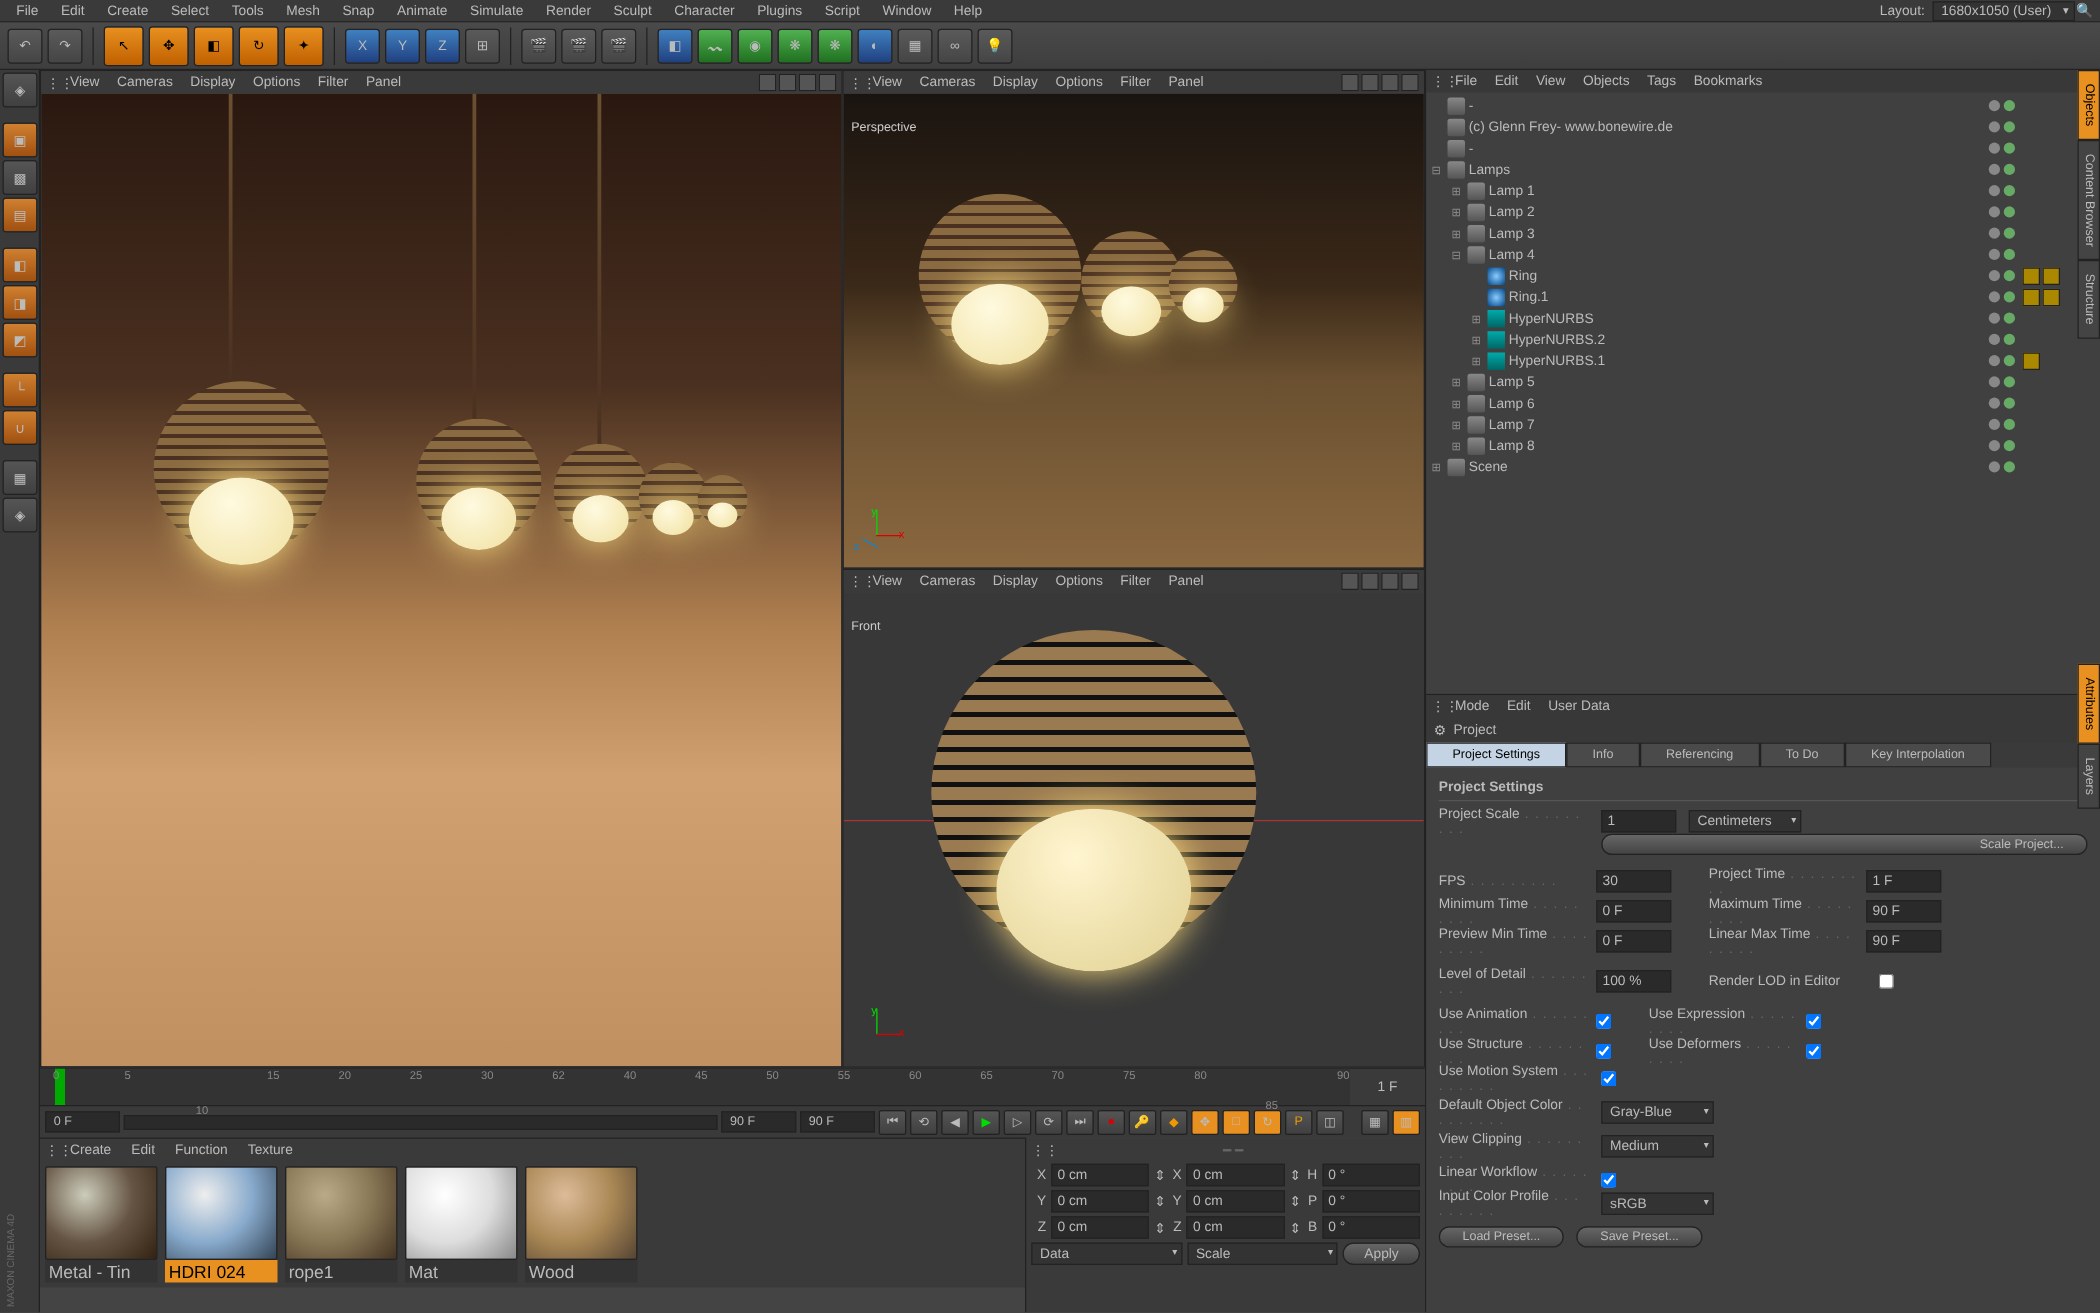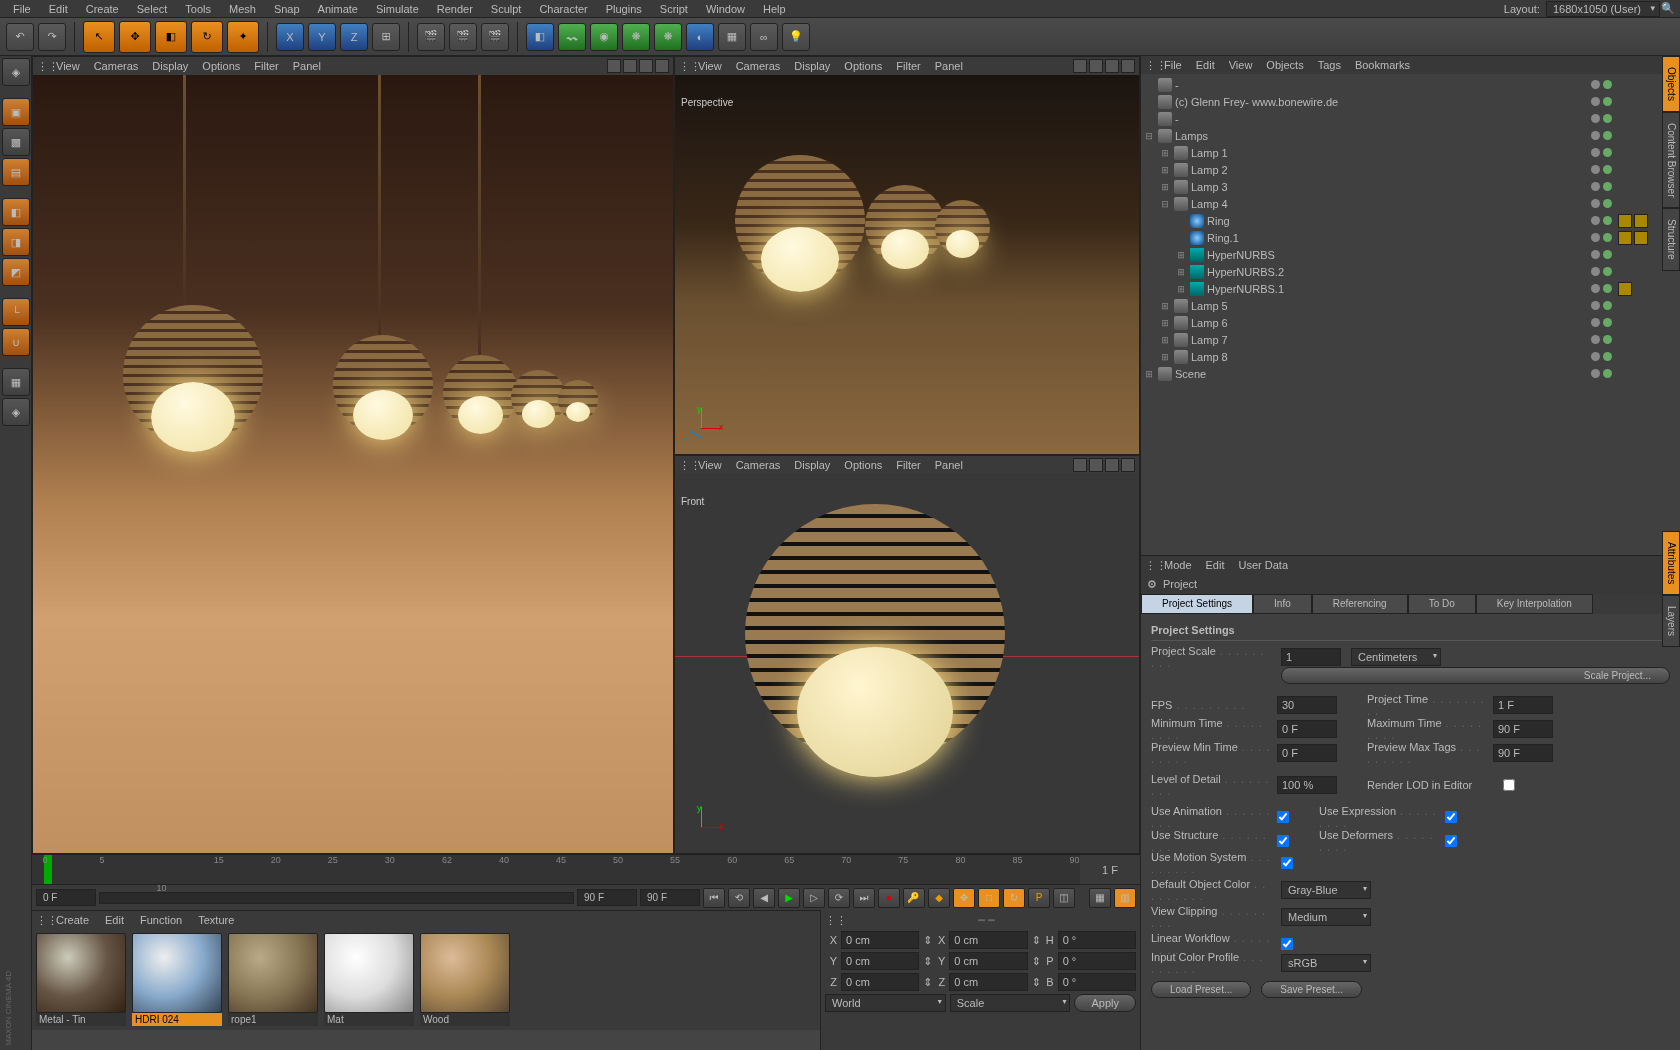--- a/index.html
+++ b/index.html
@@ -45,21 +45,21 @@
 .pfield{background:#2a2a2a;border:1px solid #222;padding:2px 6px;width:60px;font-size:10px}
 .pbtn{width:22px;height:20px;background:linear-gradient(#555,#404040);border:1px solid #222;border-radius:2px;display:flex;align-items:center;justify-content:center;cursor:pointer;font-size:10px}
 .pbtn.play{color:#0d0}
 .pbtn.rec{color:#d00}
 .materials{height:120px;background:#3a3a3a;border-top:1px solid #222;display:flex;flex-direction:column}
 .mat-menu{height:18px;display:flex;align-items:center;padding:0 4px;font-size:10px}
 .mat-menu .item{padding:0 8px;cursor:pointer}
 .mat-row{flex:1;display:flex;gap:6px;padding:4px}
 .mat-item{width:90px;display:flex;flex-direction:column;cursor:pointer}
 .mat-ball{flex:1;background:radial-gradient(circle at 35% 30%,#ddd,#555,#222);border:1px solid #222;border-radius:2px}
-.mat-label{font-size:10px;padding:1px 3px;background:#333}
+.mat-label{font-size:14px;padding:1px 3px;background:#333}
 .mat-label.sel{background:#e89020;color:#000}
 .coords{width:320px;background:#3a3a3a;border-left:1px solid #222;padding:4px;display:flex;flex-direction:column;gap:3px;font-size:10px}
 .crow{display:flex;gap:4px;align-items:center}
 .clbl{width:12px;text-align:right}
 .cfield{flex:1;background:#2a2a2a;border:1px solid #222;padding:2px 4px}
 .cdd{background:#333;border:1px solid #222;padding:2px 14px 2px 6px;position:relative;flex:1}
 .cdd:after{content:"▾";position:absolute;right:3px;top:2px;font-size:8px}
 .cbtn{background:linear-gradient(#666,#444);border:1px solid #222;border-radius:10px;padding:2px 16px;cursor:pointer}
 .rightpanel{width:540px;background:#3a3a3a;border-left:1px solid #222;display:flex;flex-direction:column}
 .rtabs{position:absolute;right:0;top:56px;width:18px;display:flex;flex-direction:column}
@@ -321,21 +321,21 @@
           <span class="tl-tick" style="left: 39.1111%;">62</span>
           <span class="tl-tick" style="left: 44.5556%;">40</span>
           <span class="tl-tick" style="left: 50%;">45</span>
           <span class="tl-tick" style="left: 55.4444%;">50</span>
           <span class="tl-tick" style="left: 60.8889%;">55</span>
           <span class="tl-tick" style="left: 66.3333%;">60</span>
           <span class="tl-tick" style="left: 71.7778%;">65</span>
           <span class="tl-tick" style="left: 77.2222%;">70</span>
           <span class="tl-tick" style="left: 82.6667%;">75</span>
           <span class="tl-tick" style="left: 88.1111%;">80</span>
-          <span class="tl-tick" style="left: 93.5556%;">85</span>
+          <span class="tl-tick" style="left: 93.5556%; margin-top: 24px;">85</span>
           <span class="tl-tick" style="left: 99%;">90</span>
         </div>
       <div style="width:60px;text-align:center">1 F</div>
     </div>
 
     <div class="playback">
       <div class="pfield">0 F</div>
       <div style="flex:1;height:12px;background:#2a2a2a;border:1px solid #222"></div>
       <div class="pfield">90 F</div>
       <div class="pfield">90 F</div>
@@ -420,21 +420,21 @@
             <span class="clbl">Z</span>
             <span class="cfield">0 cm</span>
             <span style="width:6px">⇕</span>
             <span class="clbl">Z</span>
             <span class="cfield">0 cm</span>
             <span style="width:6px">⇕</span>
             <span class="clbl">B</span>
             <span class="cfield">0 °</span>
           </div>
         <div class="crow">
-            <span class="cdd">World</span>
+            <span class="cdd">Data</span>
             <span class="cdd">Scale</span>
             <span class="cbtn">Apply</span>
           </div>
       </div>
     </div>
   </div>
 
   <div class="rightpanel">
 
     <div class="objpanel">
@@ -719,21 +719,21 @@
               <span class="albl">Maximum Time</span>
               <span class="afield">90 F</span>
             </div>
         </div>
         <div class="arow2">
           <div>
               <span class="albl">Preview Min Time</span>
               <span class="afield">0 F</span>
             </div>
           <div>
-              <span class="albl">Preview Max Tags</span>
+              <span class="albl">Linear Max Time</span>
               <span class="afield">90 F</span>
             </div>
         </div>
         <div style="height:8px"></div>
         <div class="arow2">
           <div>
               <span class="albl">Level of Detail</span>
               <span class="afield">100 %</span>
             </div>
           <div>

